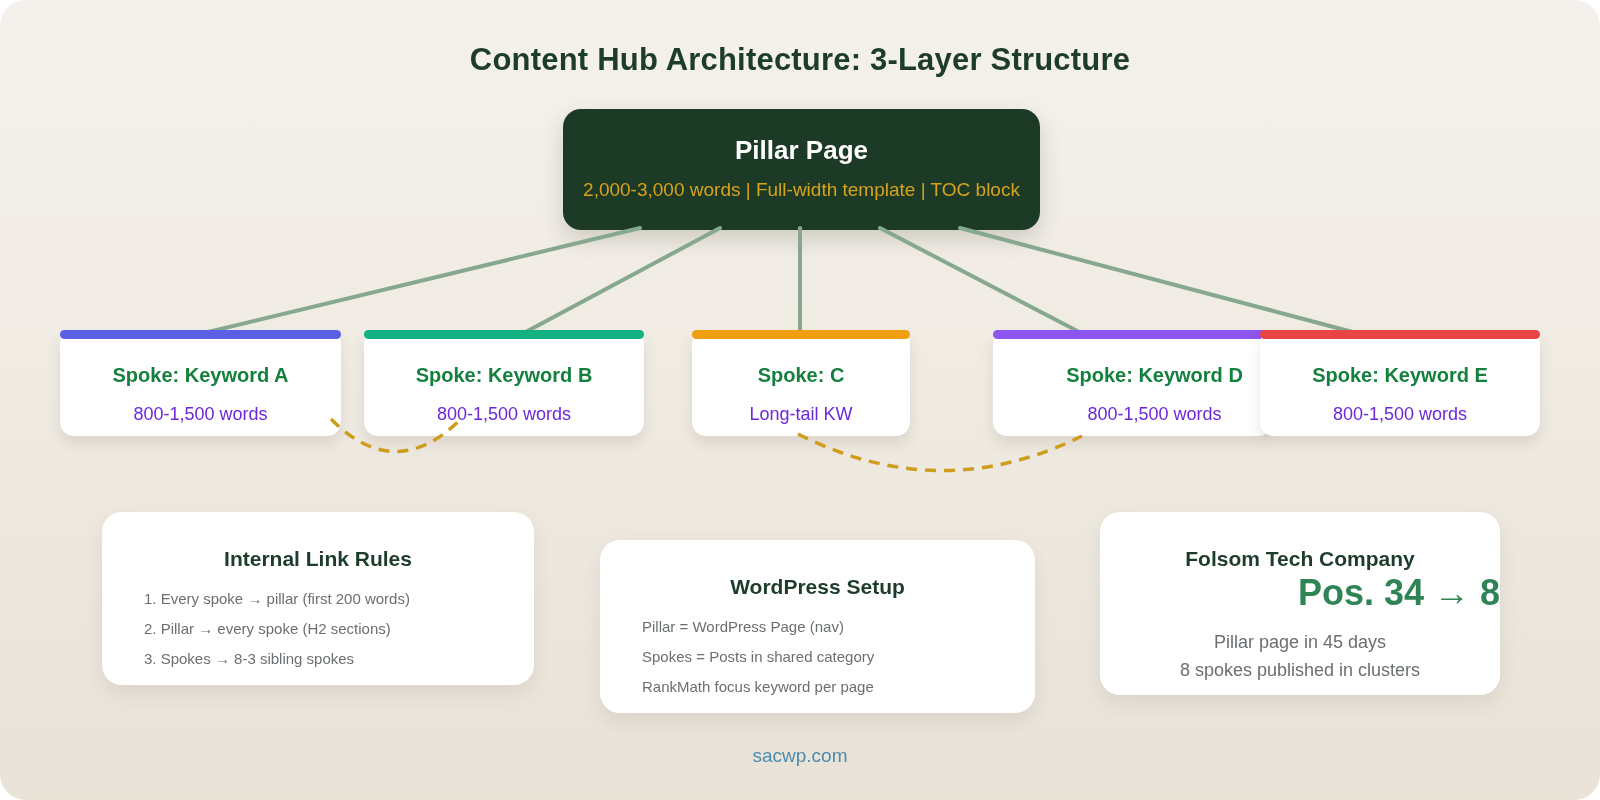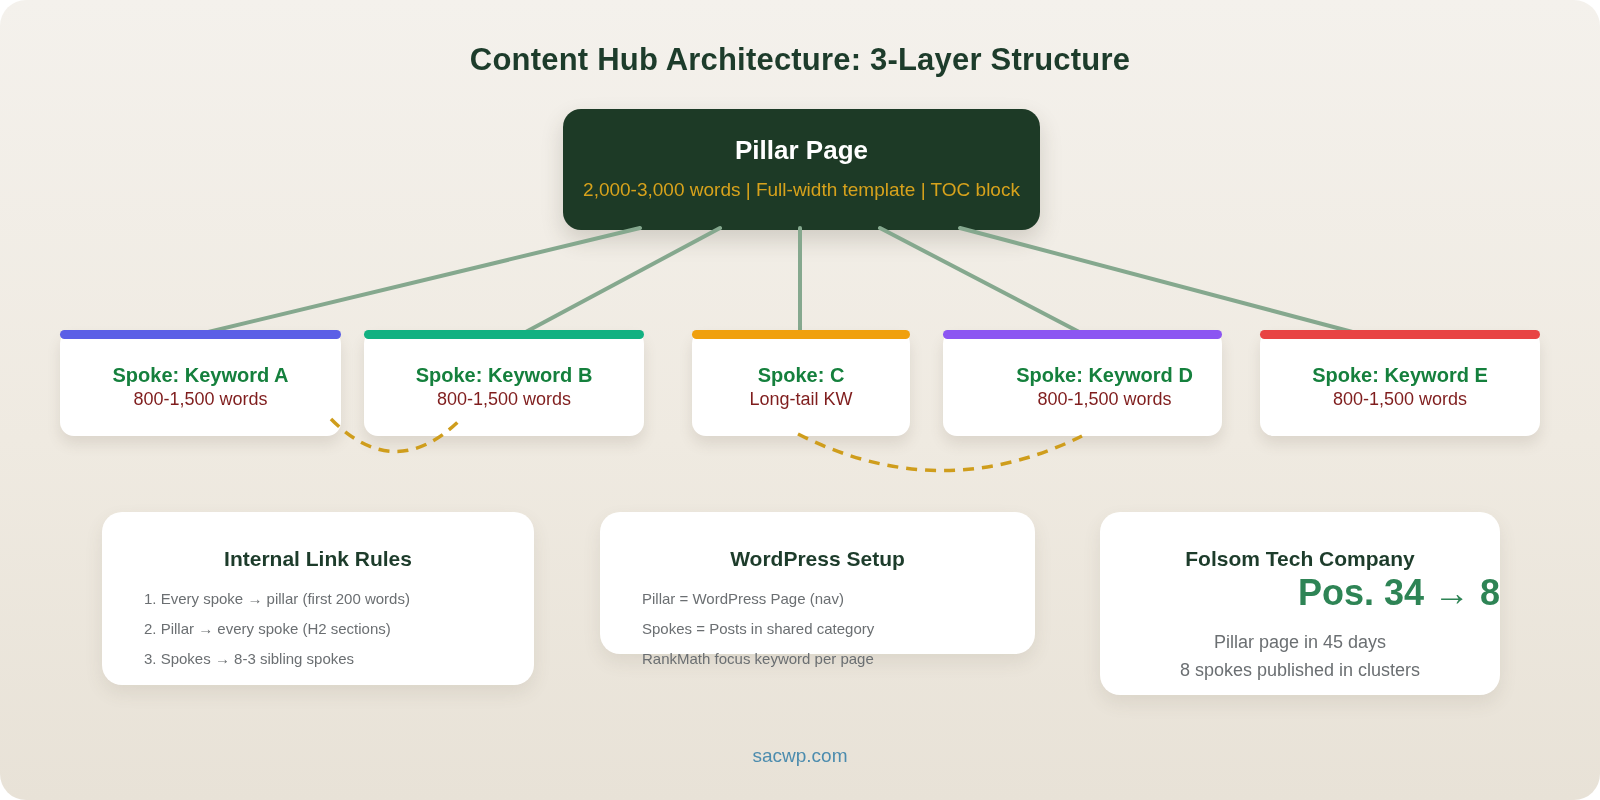--- a/index.html
+++ b/index.html
@@ -51,21 +51,21 @@
     text-align: center;
     z-index: 2;
     box-sizing: border-box;
     padding-top: 33px;
   }
   .spoke-bar {
     position: absolute; top: 0; left: 0; right: 0; height: 9px;
     border-radius: 6px;
   }
   .spoke-title { font-size: 20px; line-height: 24px; font-weight: bold; color: #15803d; }
-  .spoke-sub   { margin-top: 1px; font-size: 18px; line-height: 22px; color: #7f1d1d; }
+  .spoke-sub   { margin-top: 16px; font-size: 18px; line-height: 22px; color: #6d28d9; }
 
   
   .info-card {
     position: absolute; top: 512px;
     background: #ffffff;
     border-radius: 20px;
     box-shadow: 0 8px 18px rgba(90, 80, 60, 0.10);
     z-index: 2;
     box-sizing: border-box;
     padding-top: 34px;
@@ -118,21 +118,21 @@
   <div class="spoke" style="left:364px; width:280px;">
     <div class="spoke-bar" style="background: rgb(18, 177, 129);"></div>
     <div class="spoke-title">Spoke: Keyword B</div>
     <div class="spoke-sub">800-1,500 words</div>
   </div>
   <div class="spoke" style="left:692px; width:218px;">
     <div class="spoke-bar" style="background: rgb(240, 160, 14);"></div>
     <div class="spoke-title">Spoke: C</div>
     <div class="spoke-sub">Long-tail KW</div>
   </div>
-  <div class="spoke" style="left:943px; width:279px;padding-left:44px;">
+  <div class="spoke" style="left:993px; width:279px;padding-left:44px;">
     <div class="spoke-bar" style="background: rgb(140, 85, 242);"></div>
     <div class="spoke-title">Spoke: Keyword D</div>
     <div class="spoke-sub">800-1,500 words</div>
   </div>
   <div class="spoke" style="left:1260px; width:280px;">
     <div class="spoke-bar" style="background: rgb(232, 68, 68);"></div>
     <div class="spoke-title">Spoke: Keyword E</div>
     <div class="spoke-sub">800-1,500 words</div>
   </div>
 
@@ -143,21 +143,21 @@
 
   <div class="info-card" style="left:102px; width:432px; height:173px;">
     <div class="info-title">Internal Link Rules</div>
     <div class="info-lines">
       <div class="info-line">1. Every spoke → pillar (first 200 words)</div>
       <div class="info-line">2. Pillar → every spoke (H2 sections)</div>
       <div class="info-line">3. Spokes → 8-3 sibling spokes</div>
     </div>
   </div>
 
-  <div class="info-card" style="left:600px; width:435px; height:142px;">
+  <div class="info-card" style="left:600px; width:435px; height:173px;margin-top:28px;">
     <div class="info-title">WordPress Setup</div>
     <div class="info-lines">
       <div class="info-line">Pillar = WordPress Page (nav)</div>
       <div class="info-line">Spokes = Posts in shared category</div>
       <div class="info-line">RankMath focus keyword per page</div>
     </div>
   </div>
 
   <div class="info-card centered" style="left:1100px; width:400px; height:183px;">
     <div class="info-title">Folsom Tech Company</div>

